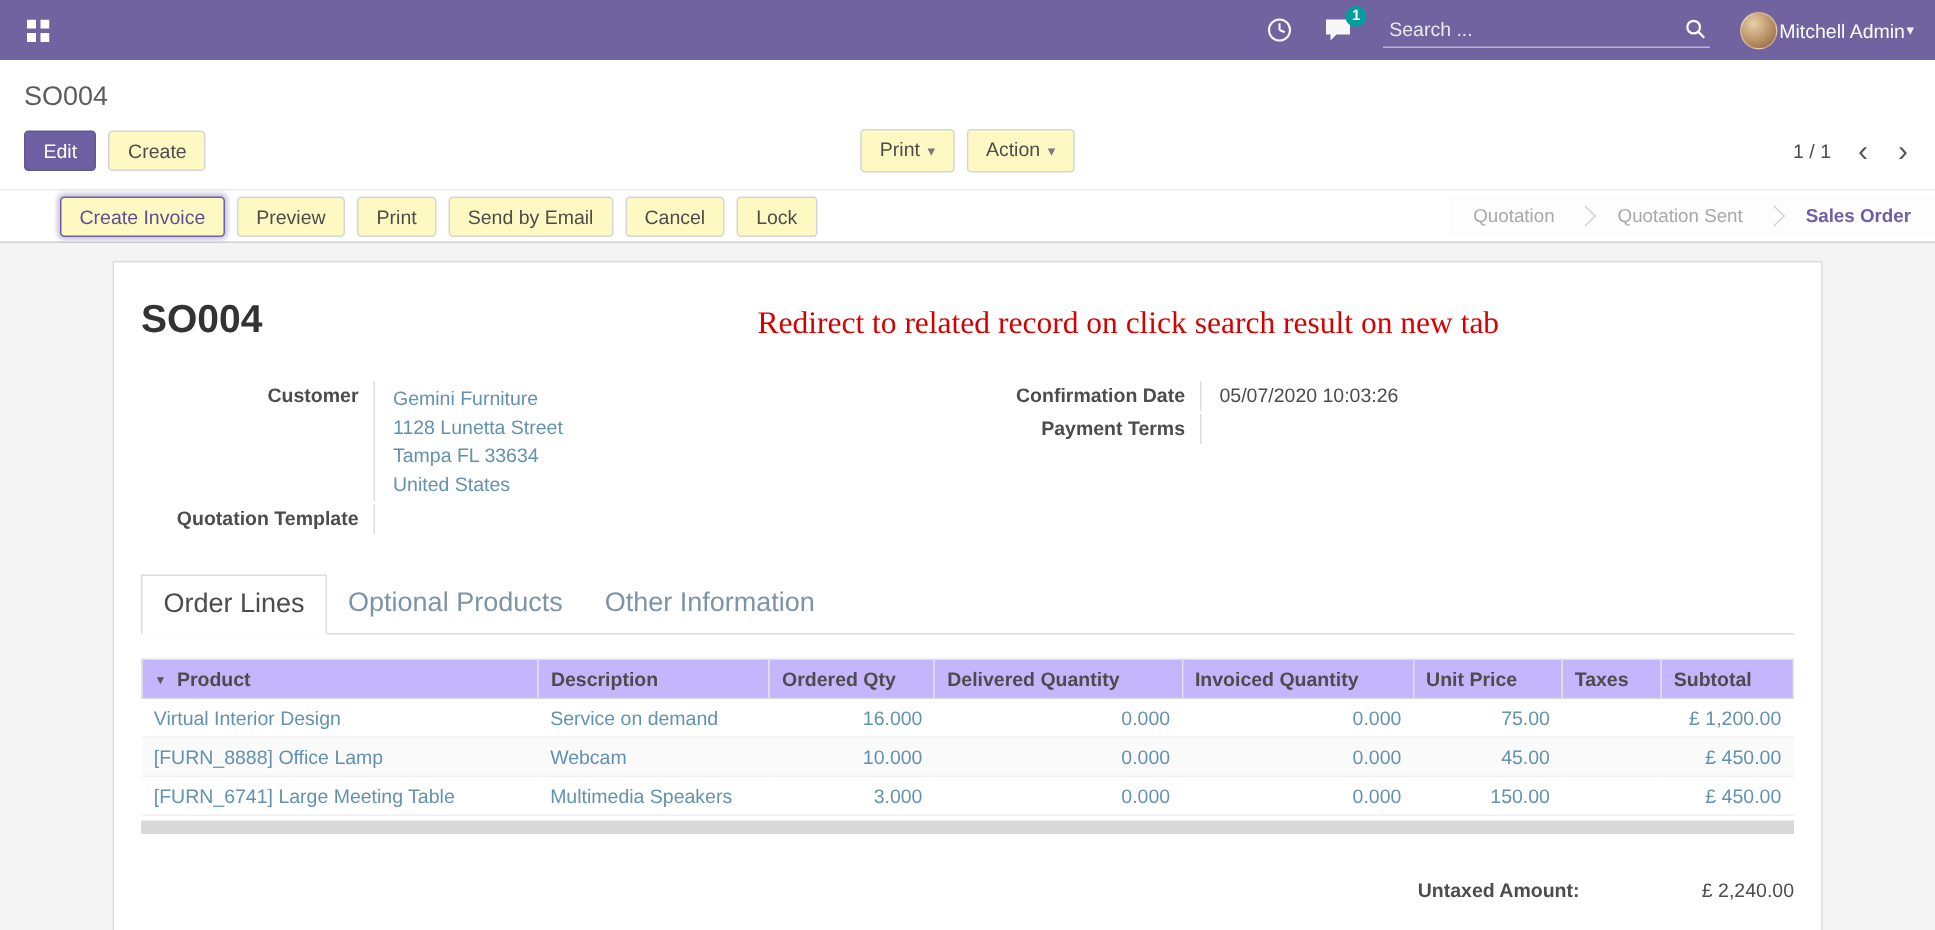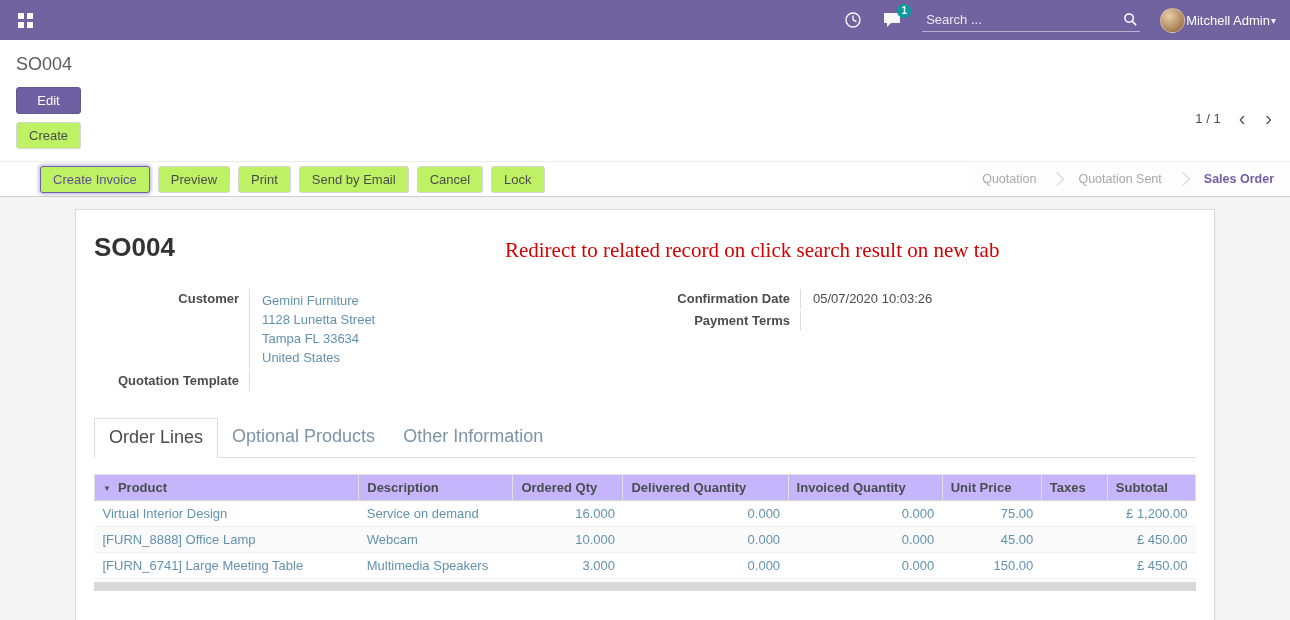--- a/index.html
+++ b/index.html
@@ -43,26 +43,26 @@
   .nav-caret { font-size:10px; opacity:.9; }
 
   
   .breadcrumb-row { background:#fff; padding:14px 16px 4px; }
   .breadcrumb-title { font-size:18px; color:#5c5c5c; }
   .control-row {
     background:#fff; display:flex; align-items:center;
     padding:8px 16px 12px; position:relative;
   }
   .btn {
-    border:1px solid #d5d5d5; background:#bef264; border-radius:3px;
+    border:1px solid #d5d5d5; background:#fef9c3; border-radius:3px;
     padding:4px 12px; font-size:13px; color:#4c4c4c; cursor:pointer;
     font-family:inherit; line-height:17px;
   }
   .btn-primary { background:#6e5fa3; border-color:#65568f; color:#fff; }
-  .left-buttons { display:flex; gap:8px;flex-direction:column; }
+  .left-buttons { display:flex; gap:8px; }
   .center-buttons {
     position:absolute; left:50%; transform:translateX(-50%);
     display:flex; gap:8px;
   }
   .btn .caret { font-size:10px; margin-left:5px; color:#7a7a7a; }
   .btn-primary + .btn { }
   .pager { margin-left:auto; display:flex; align-items:center; gap:16px; }
   .pager-count { font-size:13px; color:#4c4c4c; }
   .pager-arrow { font-size:20px; line-height:16px; color:#555; cursor:pointer; padding:0 2px; }
 
@@ -192,20 +192,24 @@
 </div>
 
 <div class="breadcrumb-row">
   <span class="breadcrumb-title">SO004</span>
 </div>
 
 <div class="control-row">
   <div class="left-buttons">
     <button class="btn btn-primary">Edit</button>
     <button class="btn">Create</button>
+  </div>
+  <div class="center-buttons">
+    <button class="btn"><span>Print</span><span class="caret">▾</span></button>
+    <button class="btn"><span>Action</span><span class="caret">▾</span></button>
   </div>
   <div class="pager">
     <span class="pager-count">1 / 1</span>
     <span class="pager-arrow">‹</span>
     <span class="pager-arrow">›</span>
   </div>
 </div>
 
 <div class="statusbar">
   <div class="status-buttons">

